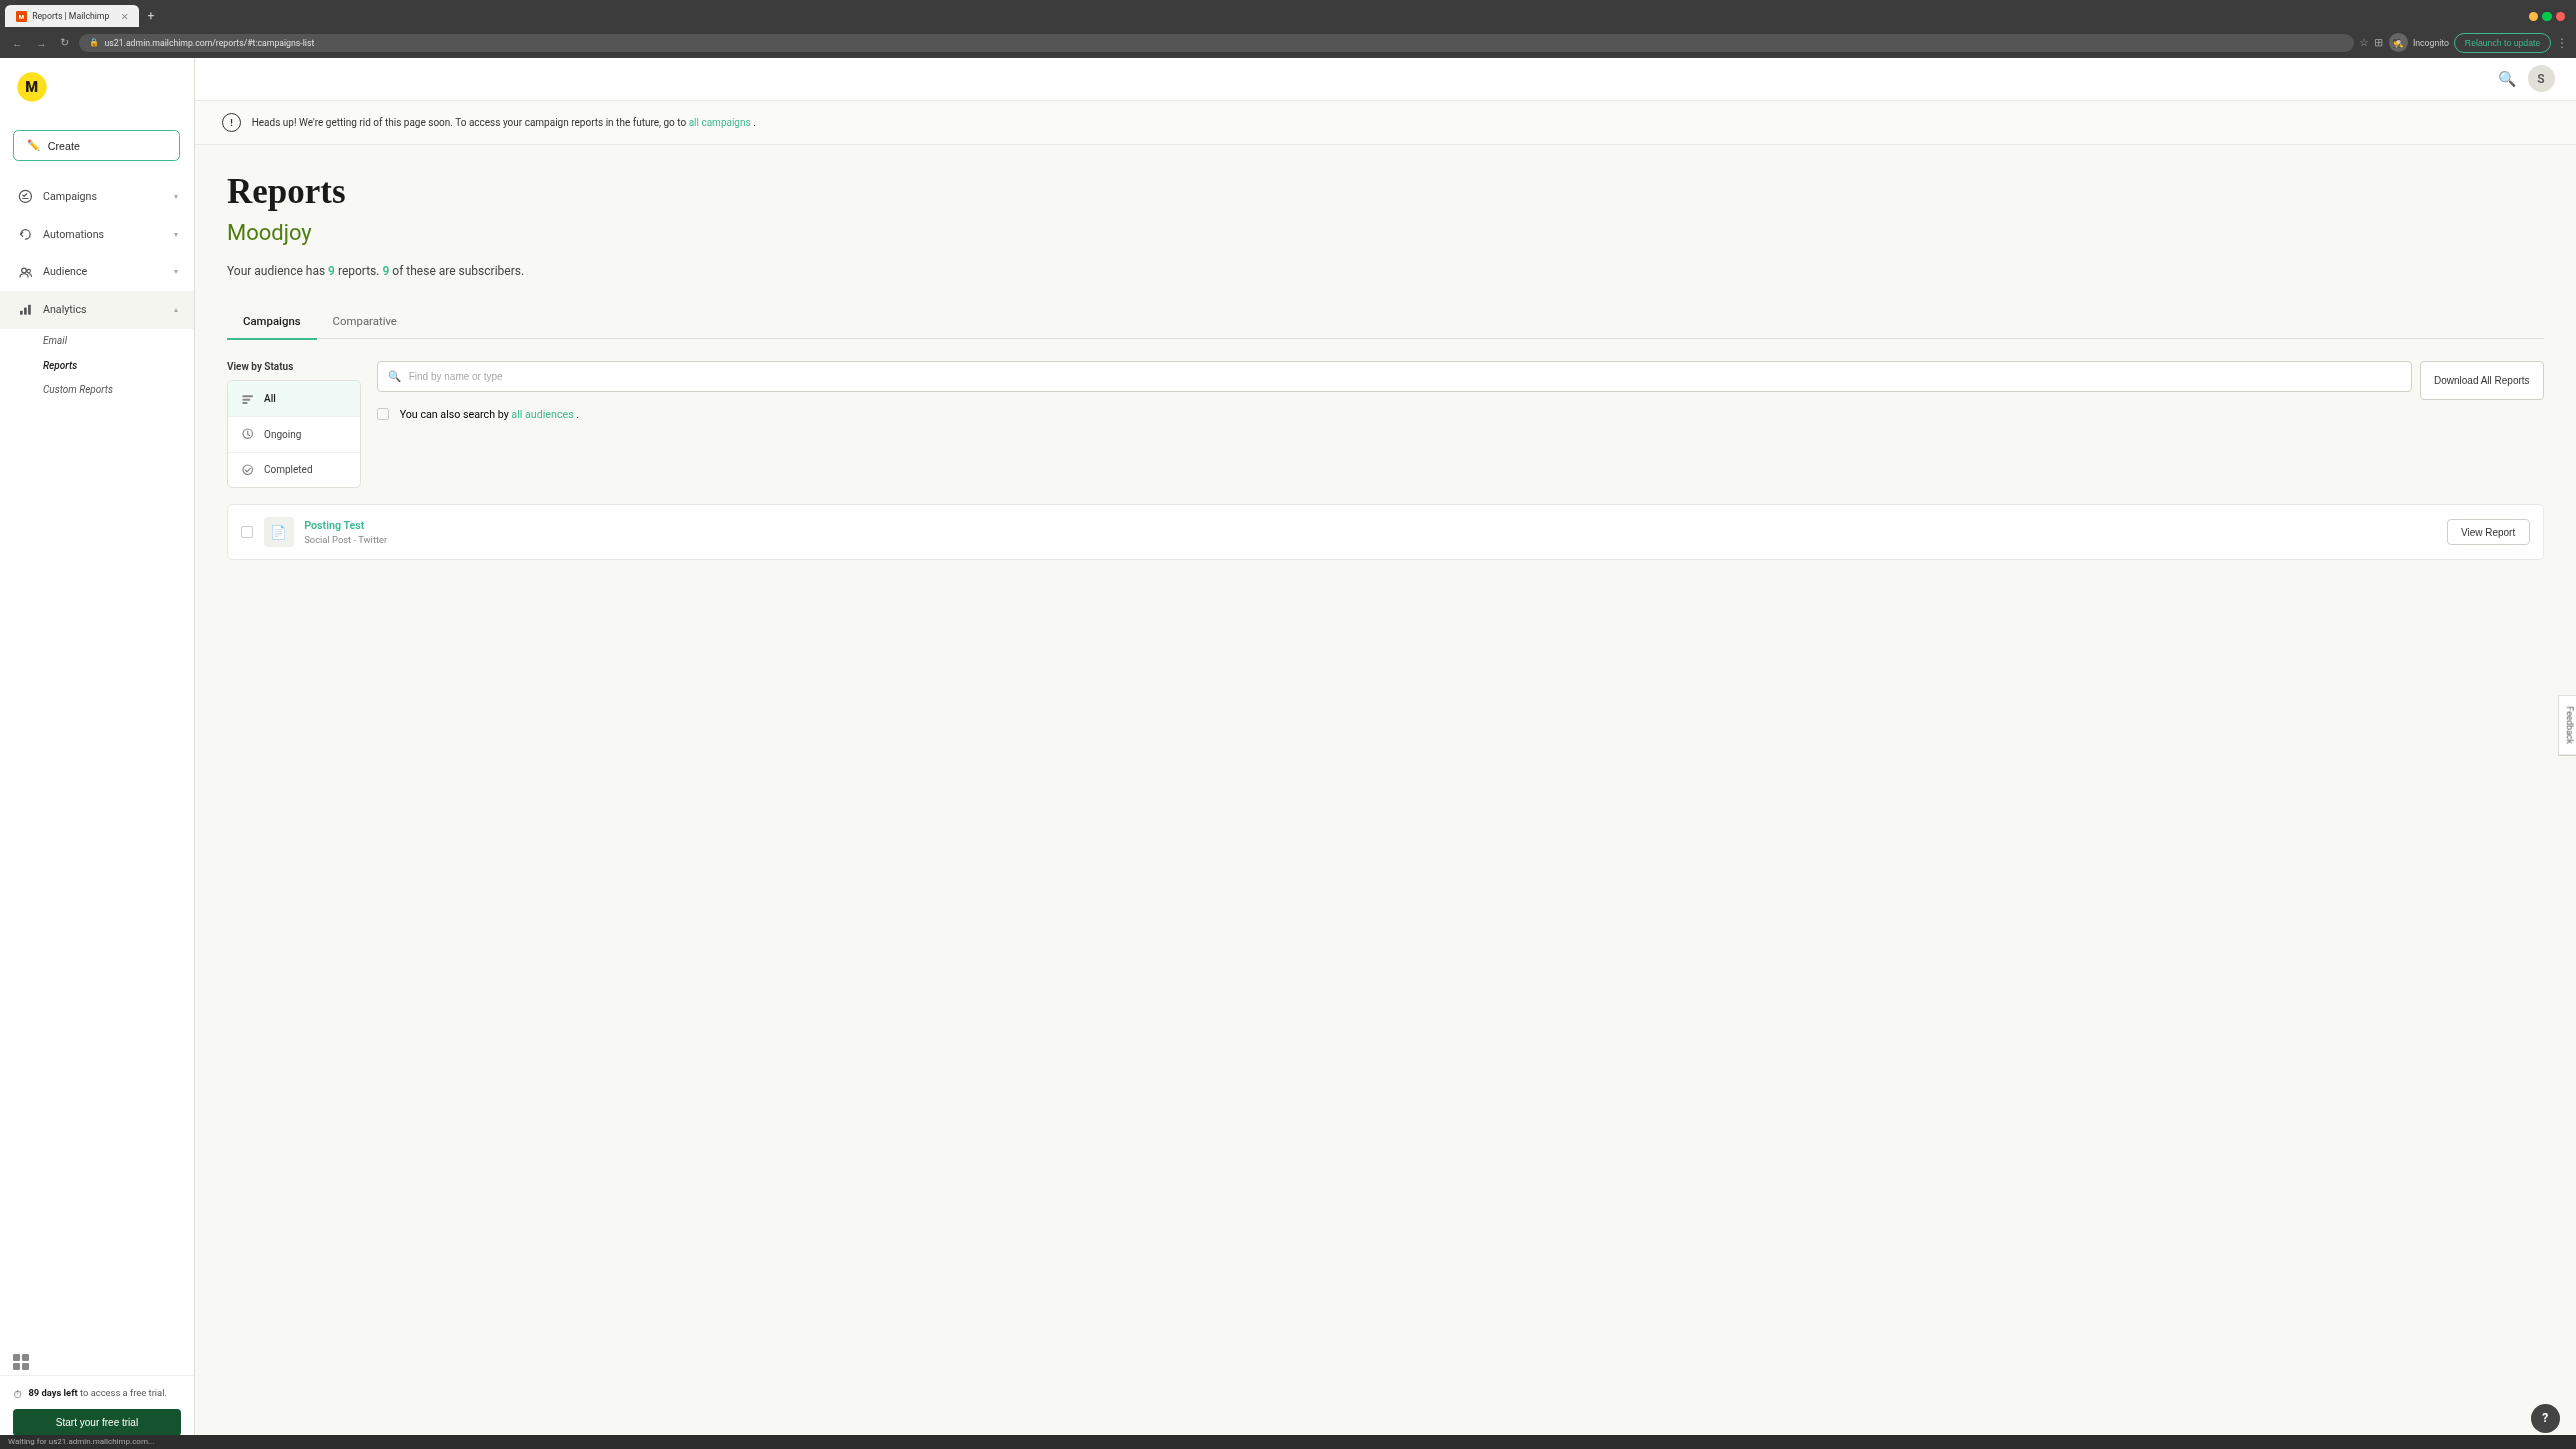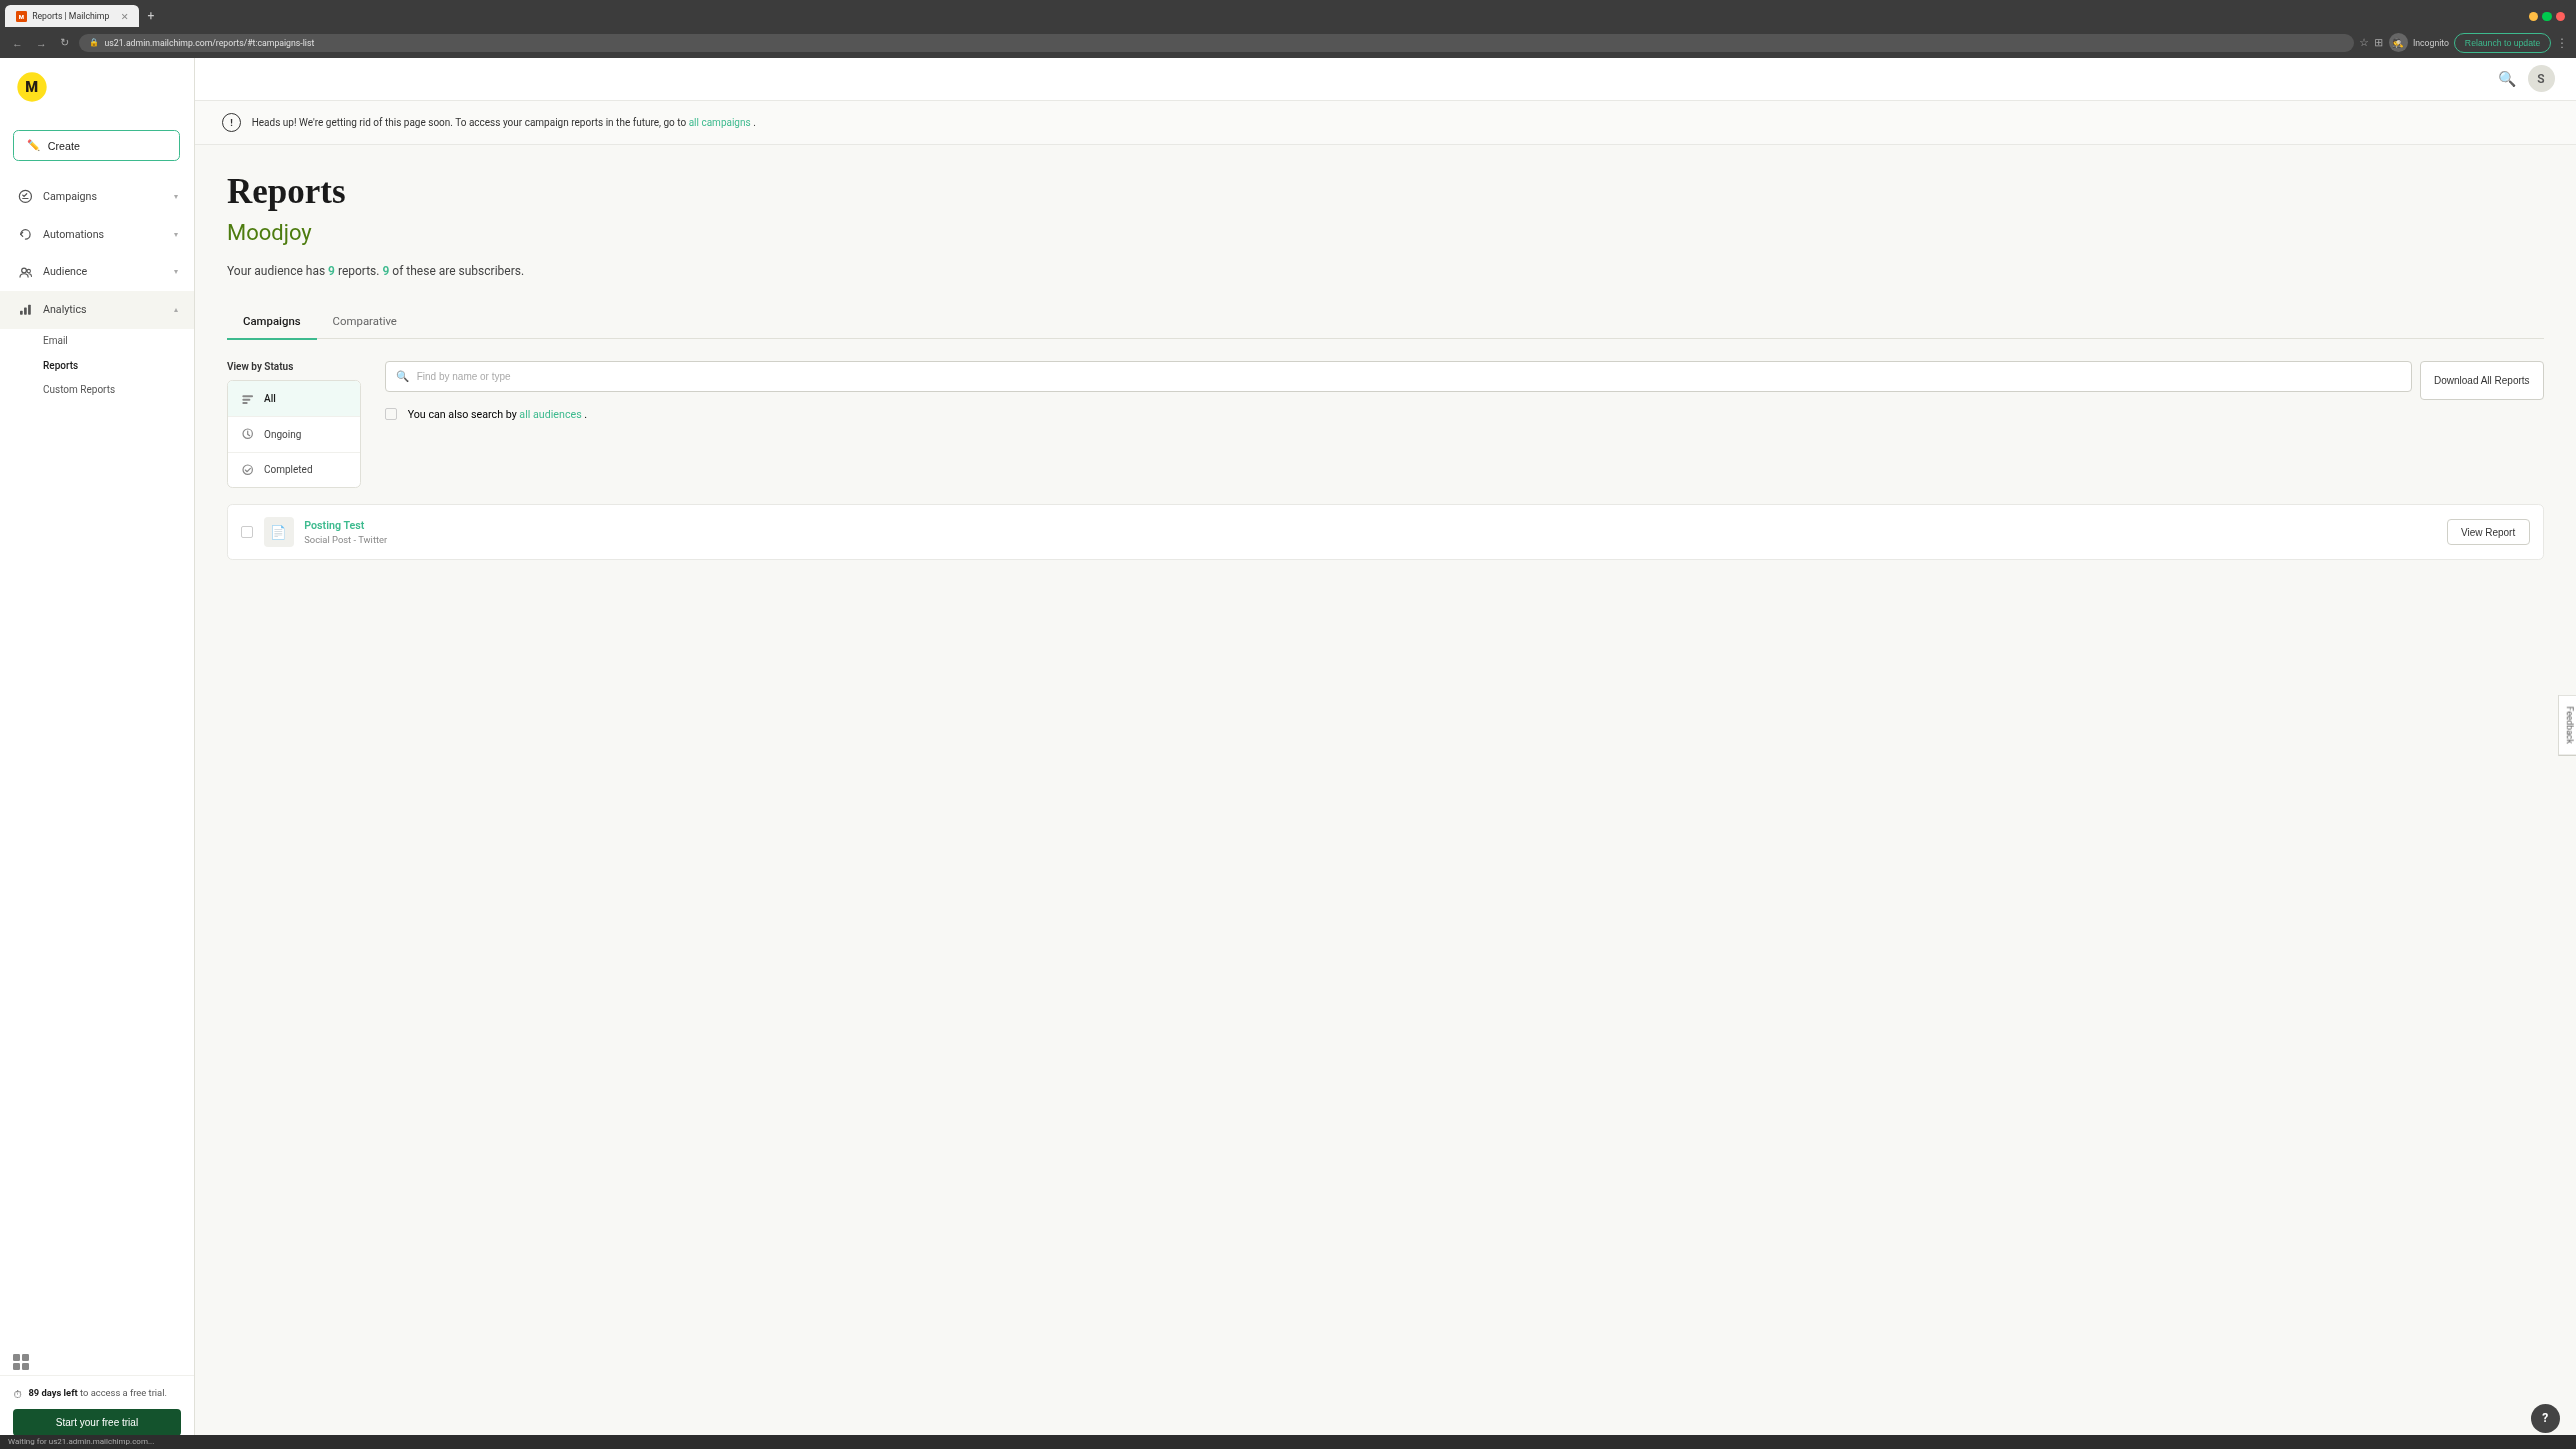--- a/index.html
+++ b/index.html
@@ -39,21 +39,21 @@
     .create-btn { margin: 10.7px 13.4px; border: 1.3px solid #3dba8e; border-radius: 5.4px; background: transparent; color: #1a1a1a; padding: 8px 13.4px; font-size: 10.7px; font-weight: 500; cursor: pointer; display: flex; align-items: center; gap: 6.7px; width: calc(100% - 27px); }
     .pencil-icon { color: #3dba8e; font-size: 10.7px; }
 
     .nav-items { padding: 5.4px 0; flex: 1; }
     .nav-item { display: flex; align-items: center; padding: 9.4px 16px; cursor: pointer; color: #444; font-size: 10.7px; font-weight: 400; transition: background 0.15s; }
     .nav-item .nav-icon { width: 19px; height: 19px; display: flex; align-items: center; justify-content: center; margin-right: 8px; color: #555; }
     .nav-item .nav-label { flex: 1; }
     .nav-item .chevron { color: #aaa; font-size: 8px; }
     .nav-item.active { background: #f5f5f0; }
 
-    .sub-nav { padding-left: 43px; }
+    .sub-nav { padding-left: 43px; font-style: italic; }
     .sub-nav-item { padding: 6.7px 16px 6.7px 0; cursor: pointer; color: #555; font-size: 10px; display: block; }
     .sub-nav-item.active { color: #1a1a1a; font-weight: 500; }
 
     .sidebar-footer { padding: 10.7px 13.4px 13.4px; border-top: 0.7px solid #f0f0ec; margin-top: auto; }
     .trial-info { display: flex; align-items: flex-start; gap: 6.7px; margin-bottom: 8px; font-size: 9.4px; color: #555; }
     .clock-icon { color: #555; font-size: 10.7px; margin-top: 0.7px; }
     .trial-btn { background: #14532d; color: white; border: none; border-radius: 4px; padding: 8px 13.4px; font-size: 10px; font-weight: 500; cursor: pointer; width: 100%; text-align: center; }
 
     .sidebar-resize { position: absolute; right: 0; top: 0; bottom: 0; width: 2.7px; cursor: col-resize; }
     .sidebar-bottom-icon { padding: 8px 13.4px 5.4px; }
@@ -72,21 +72,21 @@
 
     .page-title { font-size: 35px; font-weight: 700; color: #1a1a1a; margin-bottom: 8px; font-family: 'Georgia', serif; }
     .audience-name { font-size: 22px; color: #4d7c0f; margin-bottom: 19px; }
     .audience-stats { font-size: 12px; color: #444; margin-bottom: 27px; }
     .audience-stats .highlight { color: #3dba8e; font-weight: 600; }
 
     .tabs-bar { display: flex; gap: 0; border-bottom: 1.3px solid #e0e0d8; margin-bottom: 21.5px; }
     .tab-item { padding: 9.4px 16px; font-size: 11.4px; color: #666; cursor: pointer; border-bottom: 2px solid transparent; margin-bottom: -1.3px; }
     .tab-item.active { color: #1a1a1a; font-weight: 500; border-bottom-color: #3dba8e; }
 
-    .filter-row { display: flex; align-items: flex-start; gap: 24px; margin-bottom: 16px; }
+    .filter-row { display: flex; align-items: flex-start; gap: 16px; margin-bottom: 16px; }
     .filter-section { flex: 0 0 auto; }
     .filter-label { font-size: 10px; font-weight: 600; color: #333; margin-bottom: 8px; }
 
     .status-filters { display: flex; flex-direction: column; gap: 0; border: 0.7px solid #e0e0d8; border-radius: 5.4px; overflow: hidden; min-width: 134px; background: #fff; }
     .status-filter-item { display: flex; align-items: center; gap: 8px; padding: 9.4px 12px; cursor: pointer; font-size: 10px; color: #444; border-bottom: 0.7px solid #f0f0ec; }
     .status-filter-item:last-child { border-bottom: none; }
     .status-filter-item.active { background: #f0faf6; font-weight: 500; color: #1a1a1a; }
     .status-icon { width: 16px; height: 16px; display: flex; align-items: center; justify-content: center; color: #888; font-size: 9.4px; }
 
     .search-area { flex: 1; }

